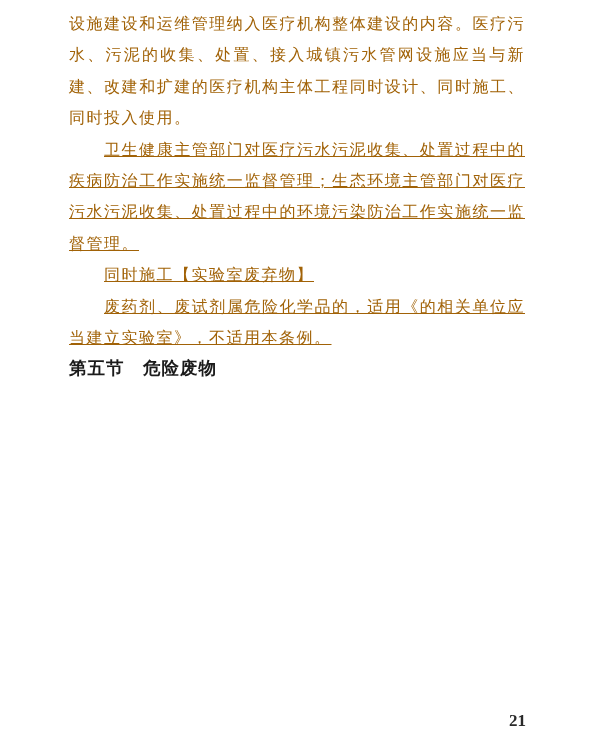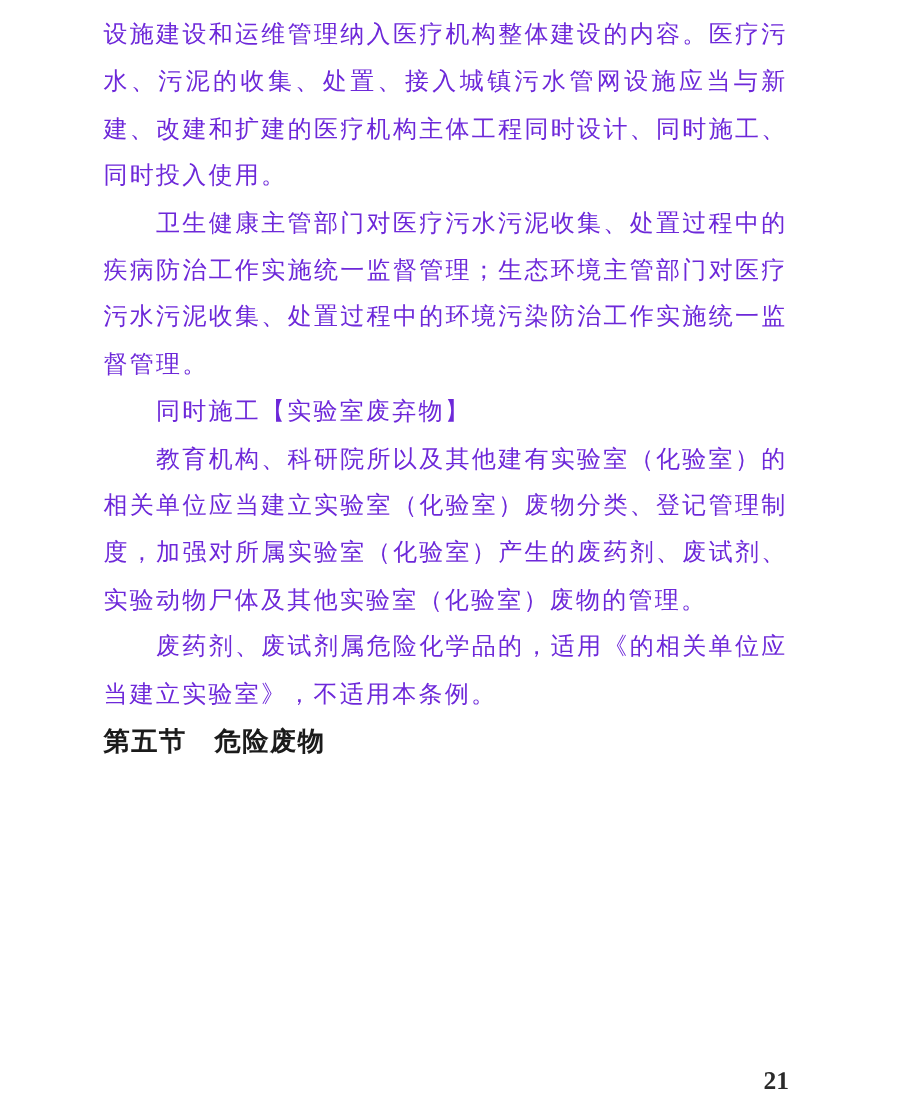--- a/index.html
+++ b/index.html
@@ -20,25 +20,26 @@
     position: absolute;
     left: 69px;
     top: 8px;
     width: 456px;
   }
   .body-para {
     font-size: 16px;
     line-height: 31.4px;
     letter-spacing: 1.5px;
     text-align: justify;
-    color: #6d28d9;
+    color: #a16207;
     word-break: normal;
   }
   .body-para.indent {
     text-indent: 35px;
+    text-decoration: underline;
   }
   .section-heading {
     font-size: 17.5px;
     font-weight: bold;
     line-height: 31.4px;
     letter-spacing: 1px;
     text-align: left;
     color: #1b1b1b;
   }
   .page-number {
@@ -52,18 +53,17 @@
   }
 </style>
 </head>
 <body>
 
 <div class="page">
   <div class="text-block">
     <p class="body-para">设施建设和运维管理纳入医疗机构整体建设的内容。医疗污水、污泥的收集、处置、接入城镇污水管网设施应当与新建、改建和扩建的医疗机构主体工程同时设计、同时施工、同时投入使用。</p>
     <p class="body-para indent">卫生健康主管部门对医疗污水污泥收集、处置过程中的疾病防治工作实施统一监督管理；生态环境主管部门对医疗污水污泥收集、处置过程中的环境污染防治工作实施统一监督管理。</p>
     <p class="body-para indent">同时施工【实验室废弃物】</p>
-    <p class="body-para indent">教育机构、科研院所以及其他建有实验室（化验室）的相关单位应当建立实验室（化验室）废物分类、登记管理制度，加强对所属实验室（化验室）产生的废药剂、废试剂、实验动物尸体及其他实验室（化验室）废物的管理。</p>
     <p class="body-para indent">废药剂、废试剂属危险化学品的，适用《的相关单位应当建立实验室》，不适用本条例。</p>
     <p class="section-heading">第五节　危险废物</p>
   </div>
   <div class="page-number">21</div>
 </div>
 
 </body></html>

